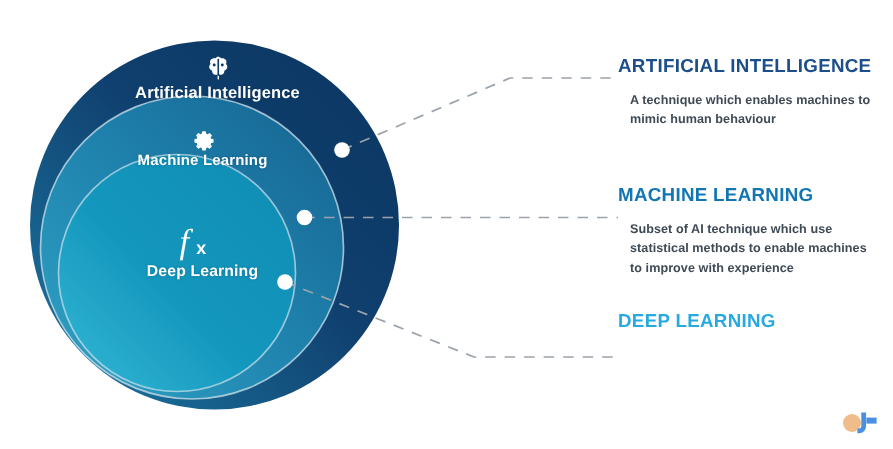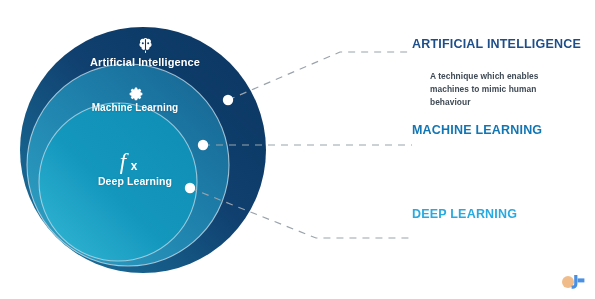--- a/index.html
+++ b/index.html
@@ -78,21 +78,21 @@
     font-weight: bold;
     letter-spacing: 0.2px;
     margin: 0 0 3px 0;
     line-height: 1.1;
   }
   .info-desc {
     font-size: 8.4px;
     font-weight: bold;
     color: #3f4a55;
     line-height: 1.55;
-    margin: 18px;
+    margin: 8px;
     letter-spacing: 0.05px;
   }
   #block-ai  { top: 38px; }
   #block-ml  { top: 124px; }
   #block-dl  { top: 208px; }
 
   #block-ai .info-title { color: #1c4e8a; }
   #block-ml .info-title { color: #1276b5; }
   #block-dl .info-title { color: #27aae1; }
 
@@ -178,20 +178,21 @@
     <span class="cl-text">Deep Learning</span>
   </div>
 
   <div class="info-block" id="block-ai">
     <p class="info-title">ARTIFICIAL INTELLIGENCE</p>
     <p class="info-desc">A technique which enables machines to mimic human behaviour</p>
   </div>
 
   <div class="info-block" id="block-ml">
     <p class="info-title">MACHINE LEARNING</p>
+    <p class="info-desc">Subset of AI technique which use statistical methods to enable machines to improve with experience</p>
   </div>
 
   <div class="info-block" id="block-dl">
     <p class="info-title">DEEP LEARNING</p>
   </div>
 
   <svg id="logo" viewBox="0 0 28 20">
     <circle cx="9" cy="10" r="6" fill="#f0bd8a"></circle>
     <path d="M15 3h3.4v9.2a4.6 4.6 0 0 1-4.6 4.6h-1.2v-3.2h1.2a1.4 1.4 0 0 0 1.4-1.4V3z" fill="#4a90e2"></path>
     <rect x="18.6" y="6.4" width="6.8" height="4.0" fill="#4a90e2"></rect>

